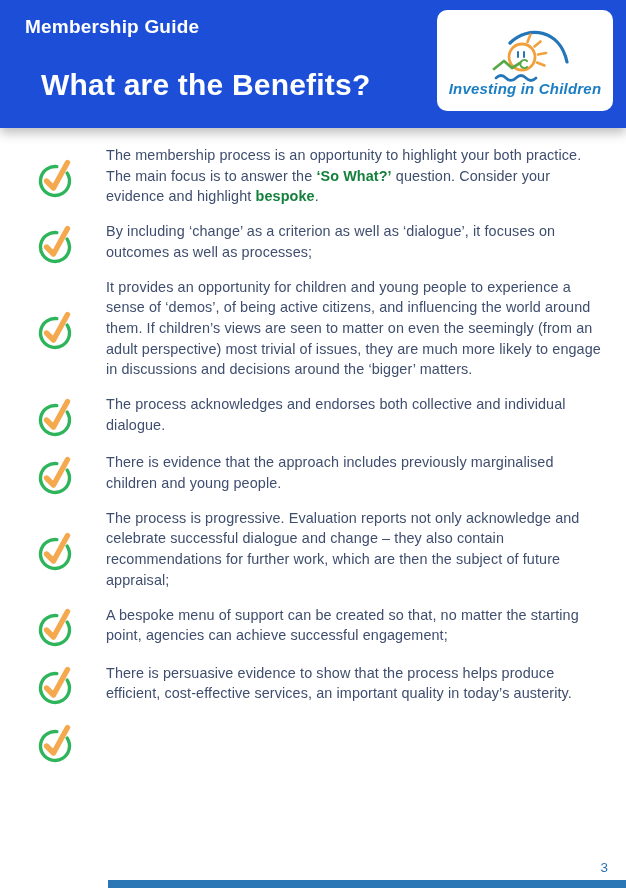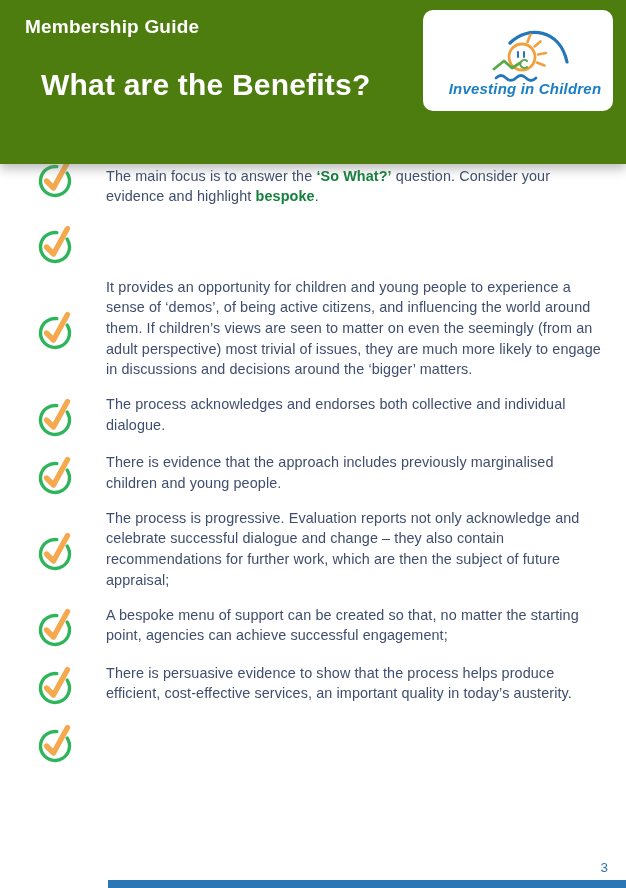--- a/index.html
+++ b/index.html
@@ -2,37 +2,37 @@
 <html><head>
 <meta charset="utf-8">
 <style>
   html,body{margin:0;padding:0;}
   body{
     width:626px;height:888px;position:relative;overflow:hidden;
     background:#ffffff;
     font-family:"Liberation Sans", sans-serif;
   }
   .header{
-    position:absolute;top:0;left:0;right:0;height:164px;
-    background:#4d7c0f;
+    position:absolute;top:0;left:0;right:0;height:128px;
+    background:#1d4ed8;
     box-shadow:0 5px 10px rgba(110,110,110,.45);
     z-index:2;
   }
   .eyebrow{
     position:absolute;left:25px;top:16px;
     color:#ffffff;font-size:19px;font-weight:700;letter-spacing:.2px;
   }
   .title{
     position:absolute;left:25px;top:52px;margin:16px;
     color:#ffffff;font-size:30px;font-weight:700;letter-spacing:.2px;
   }
   .logo-card{
     position:absolute;top:10px;right:13px;width:176px;height:101px;
     background:#ffffff;border-radius:10px;
-    display:flex;flex-direction:column;align-items:center;justify-content:center;padding-left:14px;
+    display:flex;flex-direction:column;align-items:center;justify-content:center;
   }
   .logo-text{
     color:#1B7EC2;font-size:15px;font-weight:700;font-style:italic;
     margin-top:-6px;letter-spacing:.2px;white-space:nowrap;
   }
   .content{
     position:absolute;top:145px;left:0;right:0;z-index:1;
   }
   .row{
     display:flex;align-items:center;
@@ -91,20 +91,21 @@
       <path d="M10.5 28 L17.5 35 L31.5 9.5" fill="none" stroke="#F5A94E" stroke-width="5.4" stroke-linecap="round" stroke-linejoin="round"></path>
     </svg>
     <p class="text"><span>The membership process is an opportunity to highlight your both practice. The main focus is to answer the </span><span class="bold">‘So What?’</span><span> question. Consider your evidence and highlight </span><span class="bold">bespoke</span><span>.</span></p>
   </div>
 
   <div class="row">
     <svg class="check" viewBox="0 0 44 46">
       <circle cx="19" cy="28" r="14.5" fill="none" stroke="#2EB45A" stroke-width="3.4" stroke-linecap="round" stroke-dasharray="78 13.1" transform="rotate(-33 19 28)"></circle>
       <path d="M10.5 28 L17.5 35 L31.5 9.5" fill="none" stroke="#F5A94E" stroke-width="5.4" stroke-linecap="round" stroke-linejoin="round"></path>
     </svg>
+    <p class="text"><span>By including ‘change’ as a criterion as well as ‘dialogue’, it focuses on outcomes as well as processes;</span></p>
   </div>
 
   <div class="row">
     <svg class="check" viewBox="0 0 44 46">
       <circle cx="19" cy="28" r="14.5" fill="none" stroke="#2EB45A" stroke-width="3.4" stroke-linecap="round" stroke-dasharray="78 13.1" transform="rotate(-33 19 28)"></circle>
       <path d="M10.5 28 L17.5 35 L31.5 9.5" fill="none" stroke="#F5A94E" stroke-width="5.4" stroke-linecap="round" stroke-linejoin="round"></path>
     </svg>
     <p class="text"><span>It provides an opportunity for children and young people to experience a sense of ‘demos’, of being active citizens, and influencing the world around them. If children’s views are seen to matter on even the seemingly (from an adult perspective) most trivial of issues, they are much more likely to engage in discussions and decisions around the ‘bigger’ matters.</span></p>
   </div>
 

